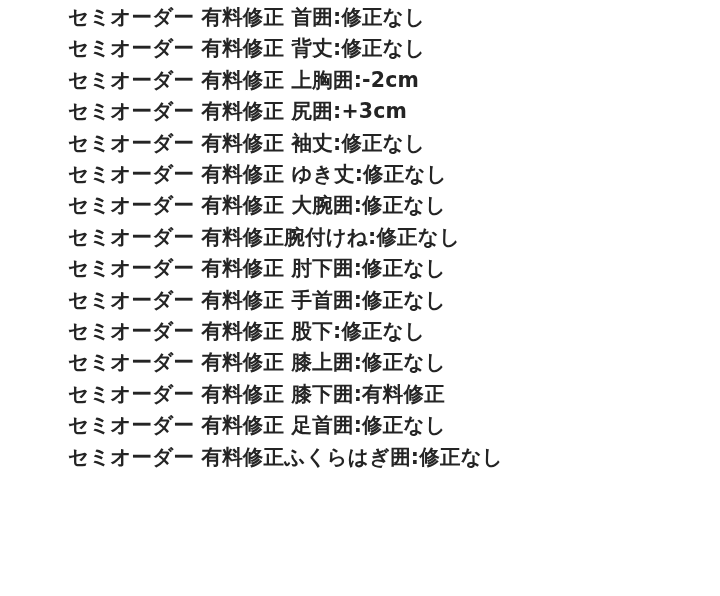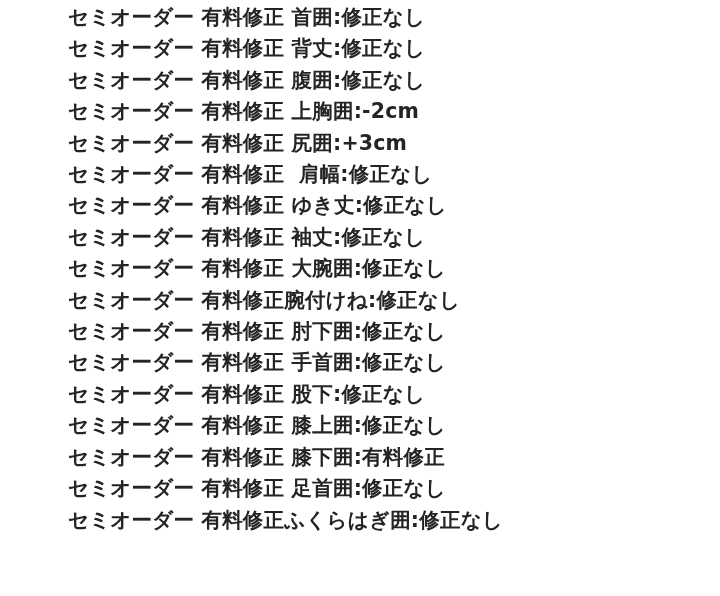--- a/index.html
+++ b/index.html
@@ -27,26 +27,24 @@
     white-space: pre;
     color: #242424;
   }
 </style>
 </head>
 <body>
 
 <div id="measurement-list">
   <div class="line">セミオーダー 有料修正 首囲:修正なし</div>
   <div class="line">セミオーダー 有料修正 背丈:修正なし</div>
-  <div class="line">セミオーダー 有料修正 腹囲:修正なし</div>
   <div class="line">セミオーダー 有料修正 上胸囲:-2cm</div>
   <div class="line">セミオーダー 有料修正 尻囲:+3cm</div>
-  <div class="line">セミオーダー 有料修正  肩幅:修正なし</div>
+  <div class="line">セミオーダー 有料修正 袖丈:修正なし</div>
   <div class="line">セミオーダー 有料修正 ゆき丈:修正なし</div>
-  <div class="line">セミオーダー 有料修正 袖丈:修正なし</div>
   <div class="line">セミオーダー 有料修正 大腕囲:修正なし</div>
   <div class="line">セミオーダー 有料修正腕付けね:修正なし</div>
   <div class="line">セミオーダー 有料修正 肘下囲:修正なし</div>
   <div class="line">セミオーダー 有料修正 手首囲:修正なし</div>
   <div class="line">セミオーダー 有料修正 股下:修正なし</div>
   <div class="line">セミオーダー 有料修正 膝上囲:修正なし</div>
   <div class="line">セミオーダー 有料修正 膝下囲:有料修正</div>
   <div class="line">セミオーダー 有料修正 足首囲:修正なし</div>
   <div class="line">セミオーダー 有料修正ふくらはぎ囲:修正なし</div>
 </div>

